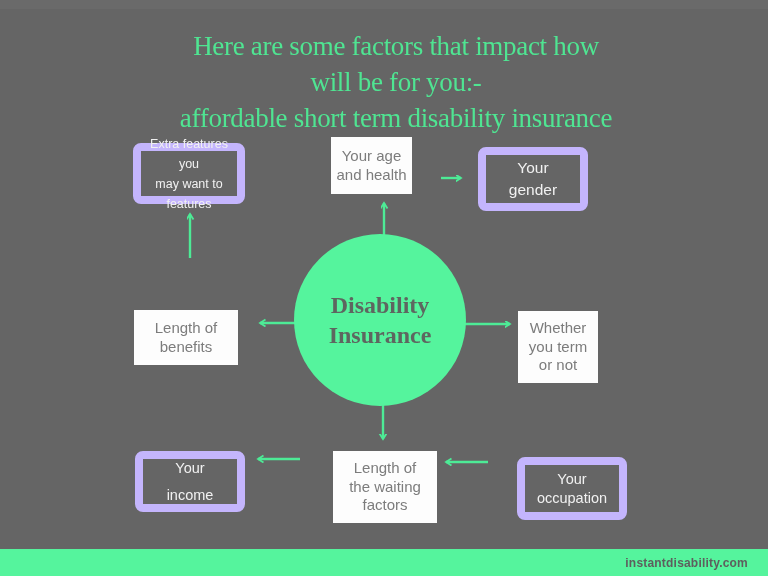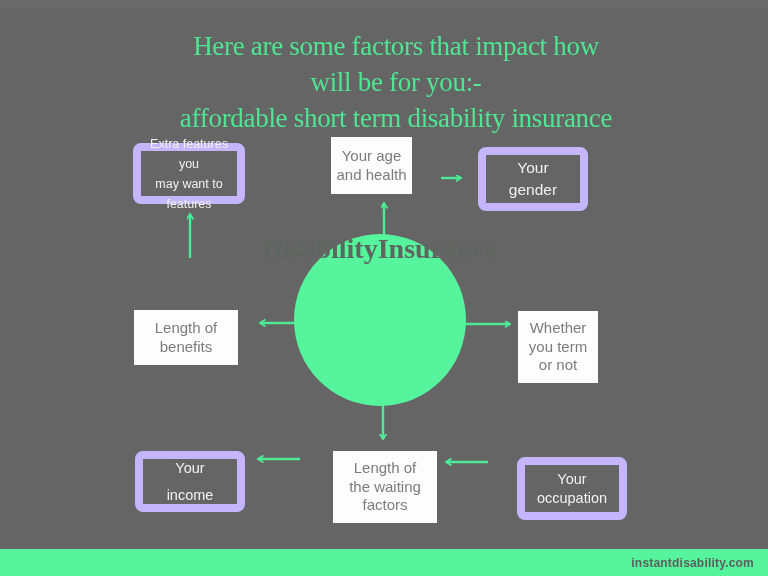--- a/index.html
+++ b/index.html
@@ -29,26 +29,26 @@
   }
   .title span { display: block; }
   .arrows { position: absolute; left: 0; top: 0; }
 
   .circle {
     position: absolute;
     left: 294px; top: 234px;
     width: 172px; height: 172px;
     border-radius: 50%;
     background: #55F49D;
-    display: flex; flex-direction: row;
+    display: flex; flex-direction: column;
     justify-content: center;
     text-align: center;
     font-family: "Liberation Serif", serif;
     font-weight: 700;
-    font-size: 28px;
+    font-size: 24px;
     line-height: 30px;
     color: #5E6660;
   }
   .circle span { display: block; }
 
   .node {
     position: absolute;
     display: flex; flex-direction: column;
     align-items: center; justify-content: center;
     text-align: center;
@@ -76,21 +76,21 @@
   .node-income     { left: 135px; top: 451px; width: 110px; height: 61px; line-height: 27px; }
   .node-waiting    { left: 333px; top: 451px; width: 104px; height: 72px; }
   .node-occupation { left: 517px; top: 457px; width: 110px; height: 63px; line-height: 19px; }
 
   .footer {
     position: absolute;
     left: 0; top: 549px; width: 768px; height: 27px;
     background: #55F49D;
     display: flex; align-items: center; justify-content: flex-end;
     box-sizing: border-box;
-    padding-right: 14px;
+    padding-right: 20px;
   }
   .footer span {
     font-size: 12px;
     font-weight: 700;
     letter-spacing: 0.2px;
     color: #5E5E5E;
   }
 </style>
 </head>
 <body>

